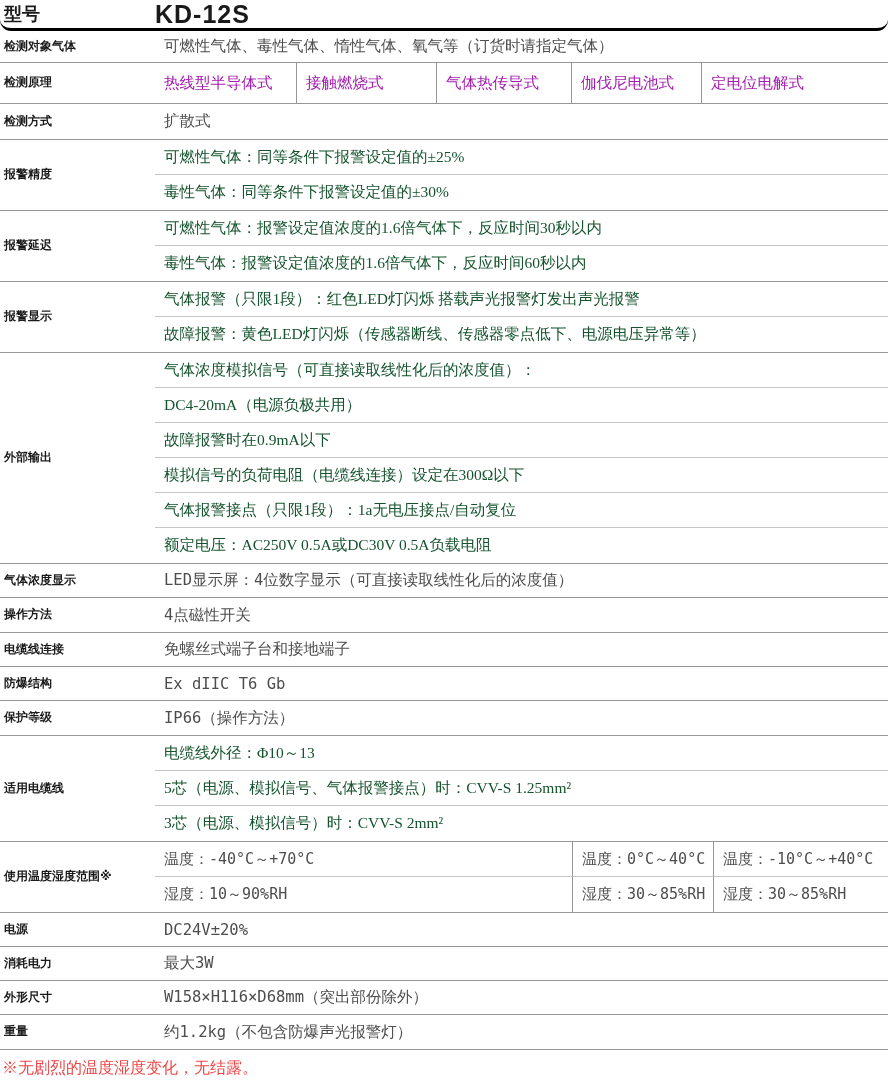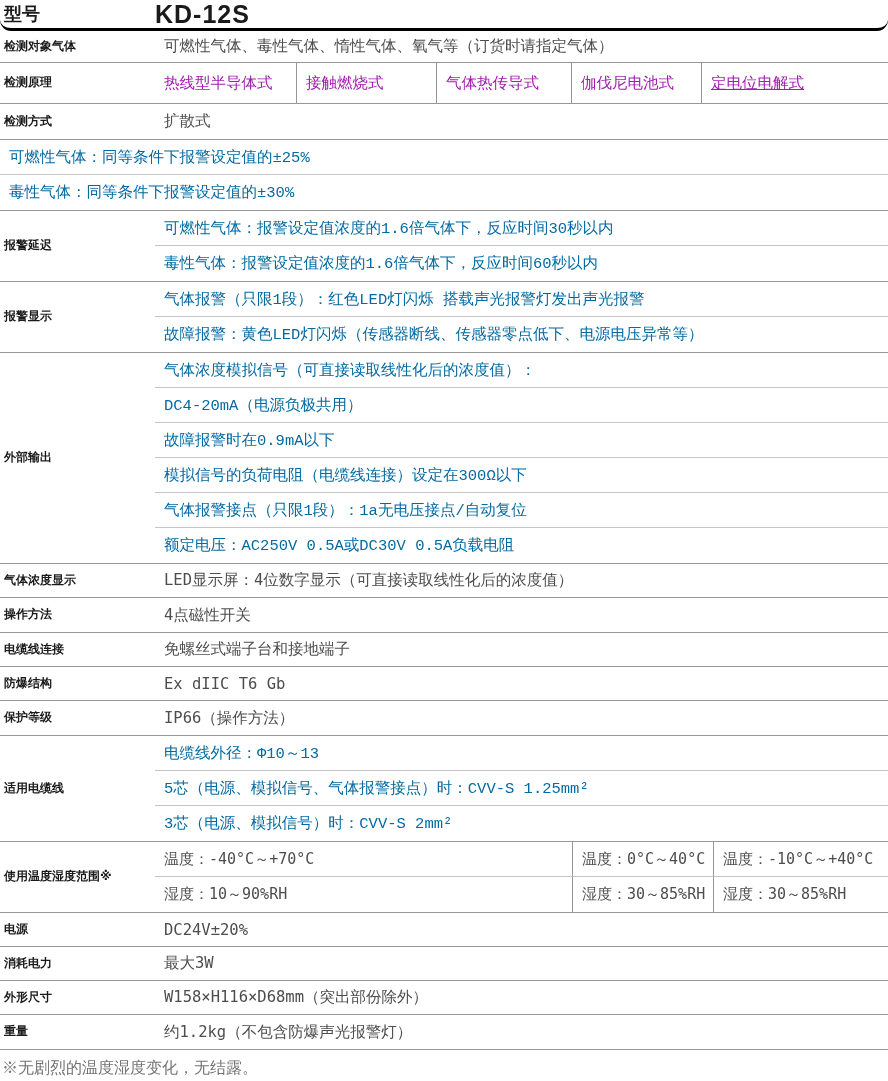--- a/index.html
+++ b/index.html
@@ -24,45 +24,45 @@
   .value {
     flex: 1; min-width: 0; color: #4d4d4d; font-size: 15.5px;
     font-family: "DejaVu Sans Mono", "Liberation Sans", sans-serif;
   }
   .value.single { display: flex; align-items: center; padding-left: 9px; }
   
   .lines { flex: 1; min-width: 0; }
   .line {
     height: 35px; display: flex; align-items: center; padding-left: 9px;
     border-bottom: 1px solid #c6c6c6;
-    color: #0369a1; font-size: 15.5px;
-    font-family: Liberation Mono, monospace;
+    color: #14532d; font-size: 15.5px;
+    font-family: Liberation Serif, serif;
   }
   .line:last-child { border-bottom: none; }
   
   .cols { flex: 1; display: flex; min-width: 0; }
   .col {
     display: flex; align-items: center; padding-left: 9px;
     border-right: 1px solid #979797;
     color: #a21caf; font-size: 15.5px;
     font-family: "DejaVu Sans Mono", "Liberation Sans", sans-serif;
   }
-  .col:last-child { border-right: none; text-decoration: underline; }
+  .col:last-child { border-right: none; }
   
   .tgrid { flex: 1; display: grid; grid-template-columns: 417px 141px 1fr; min-width: 0; }
   .tcell {
     height: 35px; display: flex; align-items: center; padding-left: 9px;
     color: #4d4d4d; font-size: 15px; white-space: nowrap; overflow: hidden;
     font-family: "DejaVu Sans Mono", "Liberation Sans", sans-serif;
   }
   .tcell.vline { border-left: 1px solid #979797; }
   .tcell.top { border-bottom: 1px solid #c6c6c6; }
   
   .footnote {
-    padding: 8px 0 0 2px; font-size: 16px; color: #737373;
+    padding: 8px 0 0 2px; font-size: 16px; color: #ef4444;
     font-family: "DejaVu Sans Mono", "Liberation Sans", sans-serif;
   }
 </style>
 </head>
 <body>
 
 <div class="sheet">
 
   <div class="hrow">
     <div class="hlabel">型号</div>
@@ -84,20 +84,21 @@
       <div class="col" style="flex:1">定电位电解式</div>
     </div>
   </div>
 
   <div class="row" style="height:36px">
     <div class="label">检测方式</div>
     <div class="value single">扩散式</div>
   </div>
 
   <div class="row">
+    <div class="label">报警精度</div>
     <div class="lines">
       <div class="line">可燃性气体：同等条件下报警设定值的±25%</div>
       <div class="line">毒性气体：同等条件下报警设定值的±30%</div>
     </div>
   </div>
 
   <div class="row">
     <div class="label">报警延迟</div>
     <div class="lines">
       <div class="line">可燃性气体：报警设定值浓度的1.6倍气体下，反应时间30秒以内</div>

